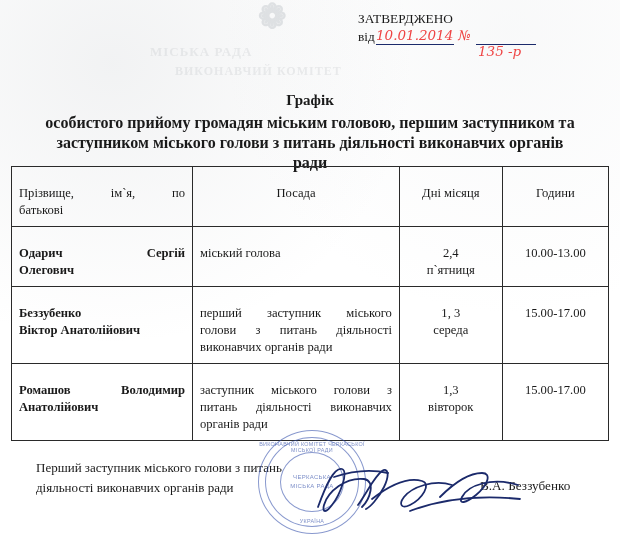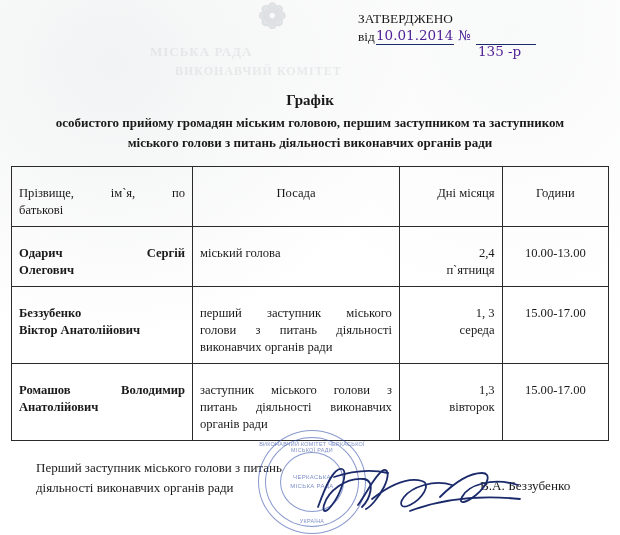--- a/index.html
+++ b/index.html
@@ -64,22 +64,23 @@
   }
   .header-block div { white-space: nowrap; }
 
   .date-line {
     position: relative;
     height: 19px;
     font-size: 13.3px;
   }
   .hand {
     font-family: "DejaVu Serif", serif;
+    font-style: italic;
     font-size: 13.5px;
-    color: #4c1d95;
+    color: #ef4444;
     position: absolute;
     white-space: nowrap;
   }
   .hand-underline {
     position: absolute;
     border-bottom: 1px solid #1b2a6b;
   }
 
   .title {
     position: absolute;
@@ -89,42 +90,42 @@
     text-align: center;
     font-size: 15px;
     font-weight: bold;
   }
   .subtitle {
     position: absolute;
     left: 40px;
     top: 113px;
     width: 540px;
     text-align: center;
-    font-size: 13px;
+    font-size: 16px;
     font-weight: bold;
     line-height: 20px;
   }
 
   table.schedule {
     position: absolute;
     left: 11px;
     top: 166px;
     width: 598px;
     border-collapse: collapse;
     font-size: 12.6px;
   }
   table.schedule td {
     border: 1px solid #2a2a2a;
     vertical-align: top;
     padding: 18px 7px 7px 7px;
     line-height: 17px;
   }
   .col-name  { width: 182px; }
   .col-post  { width: 216px; }
-  .col-days  { width: 95px;  text-align: right; }
+  .col-days  { width: 95px;  text-align: center; }
   .col-hours { width: 97px;  text-align: center; }
 
   thead td {
     text-align: center;
     vertical-align: top;
   }
   thead td.h-name {
     text-align: left;
     text-align-last: left;
   }

